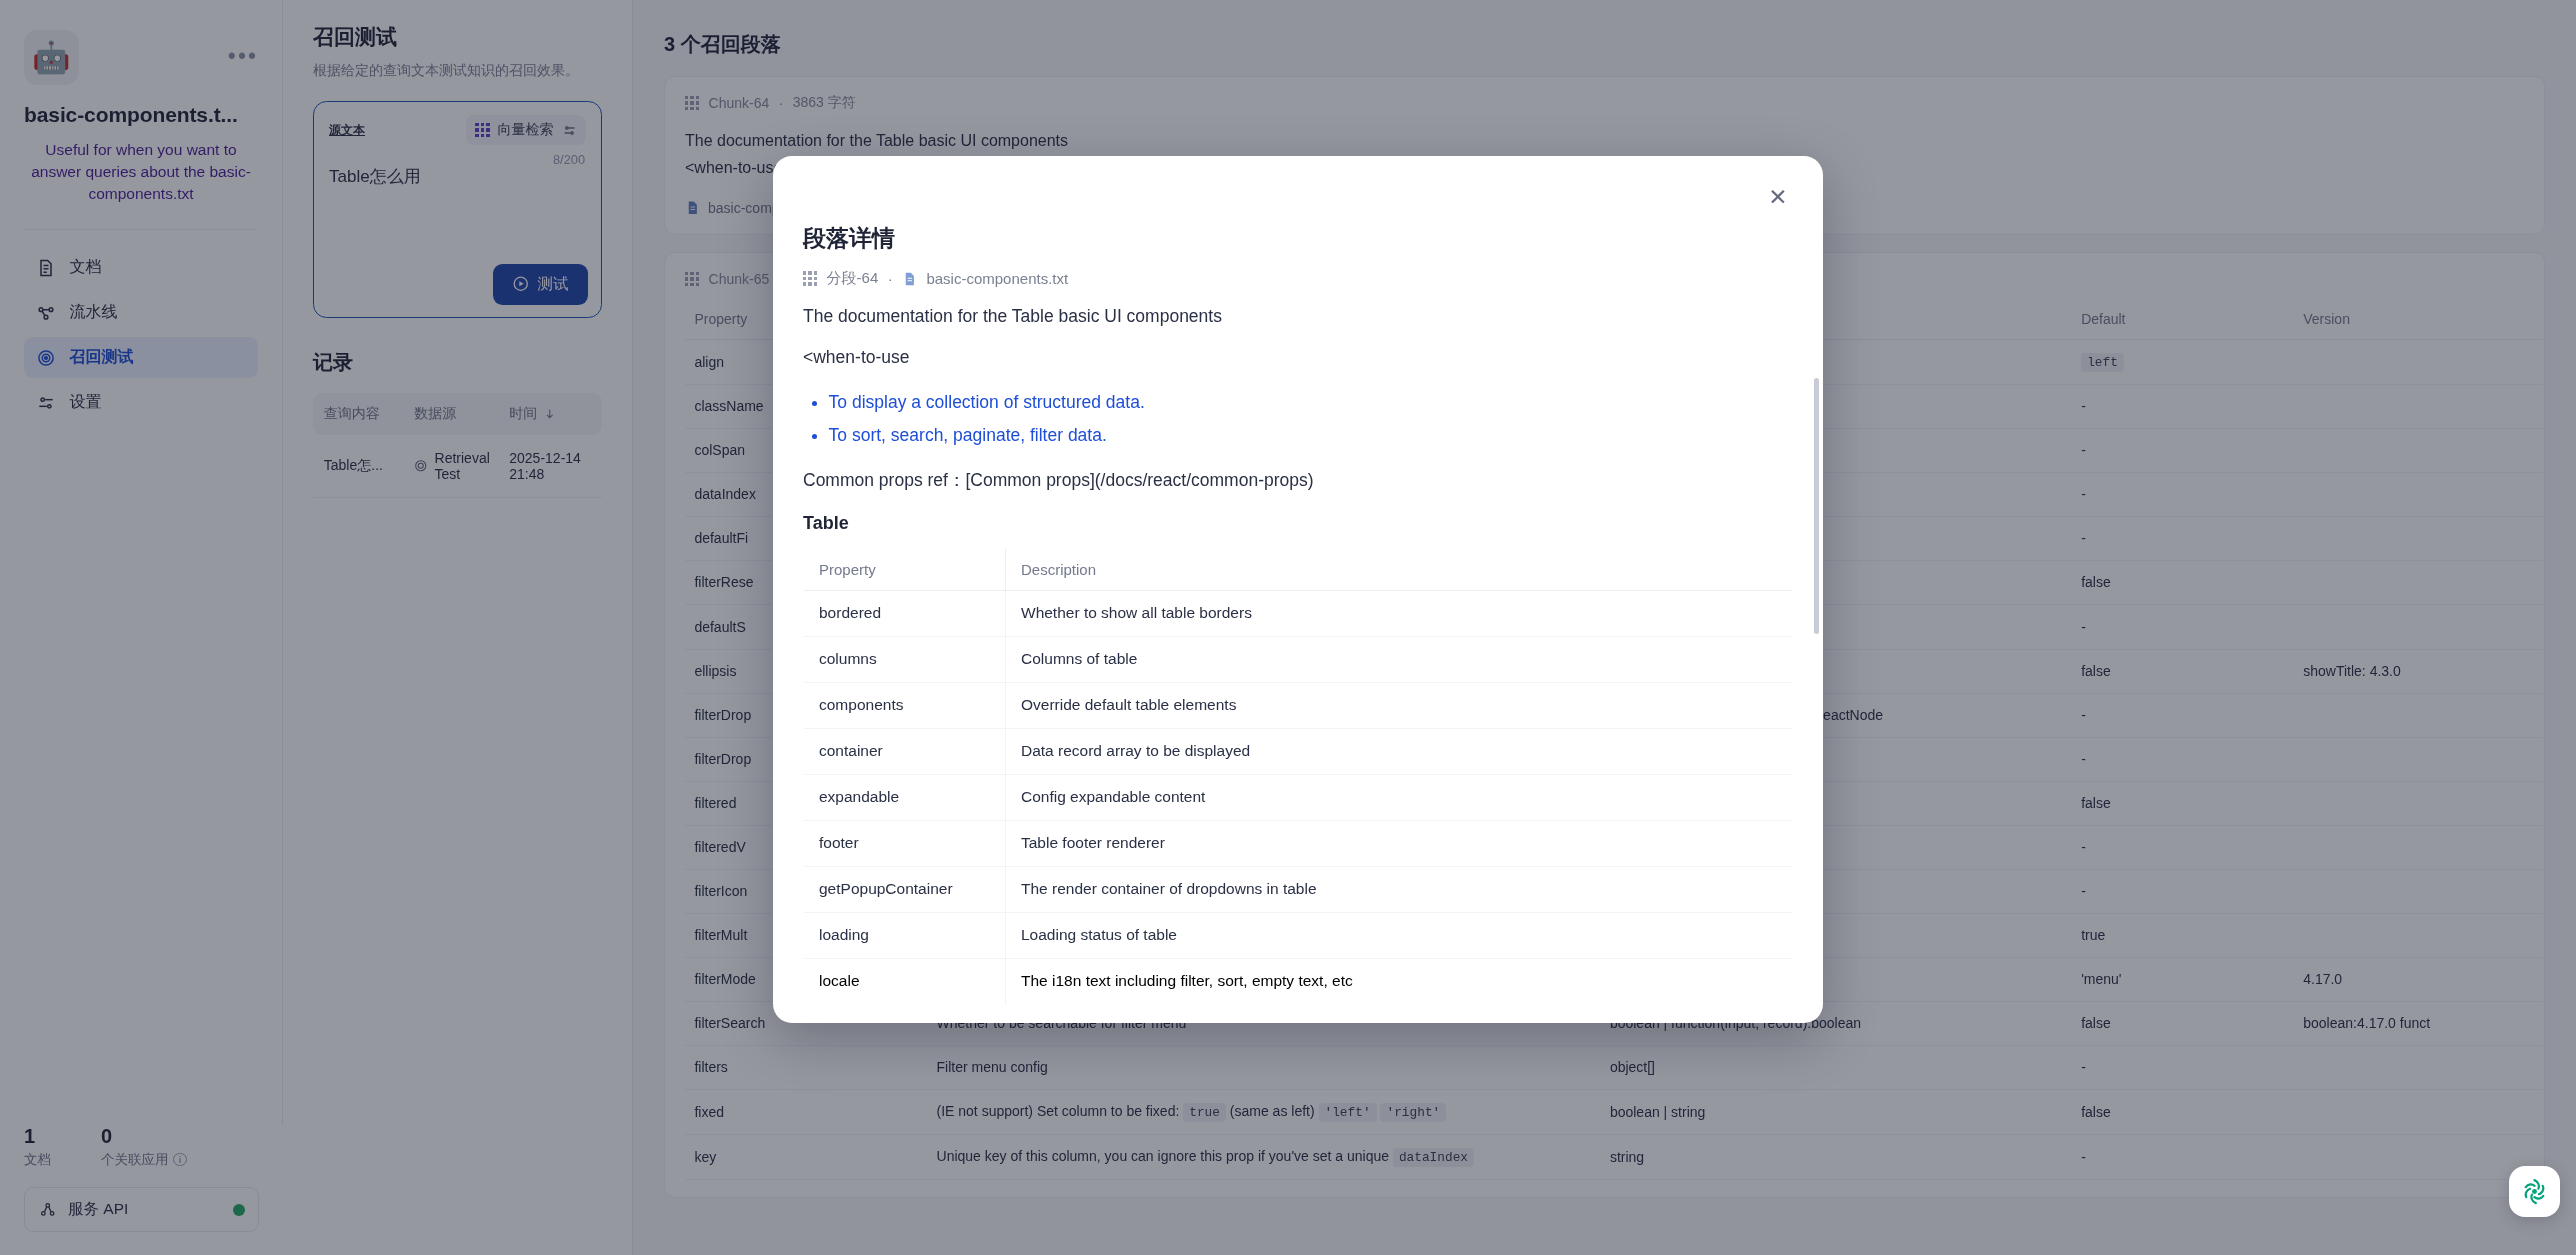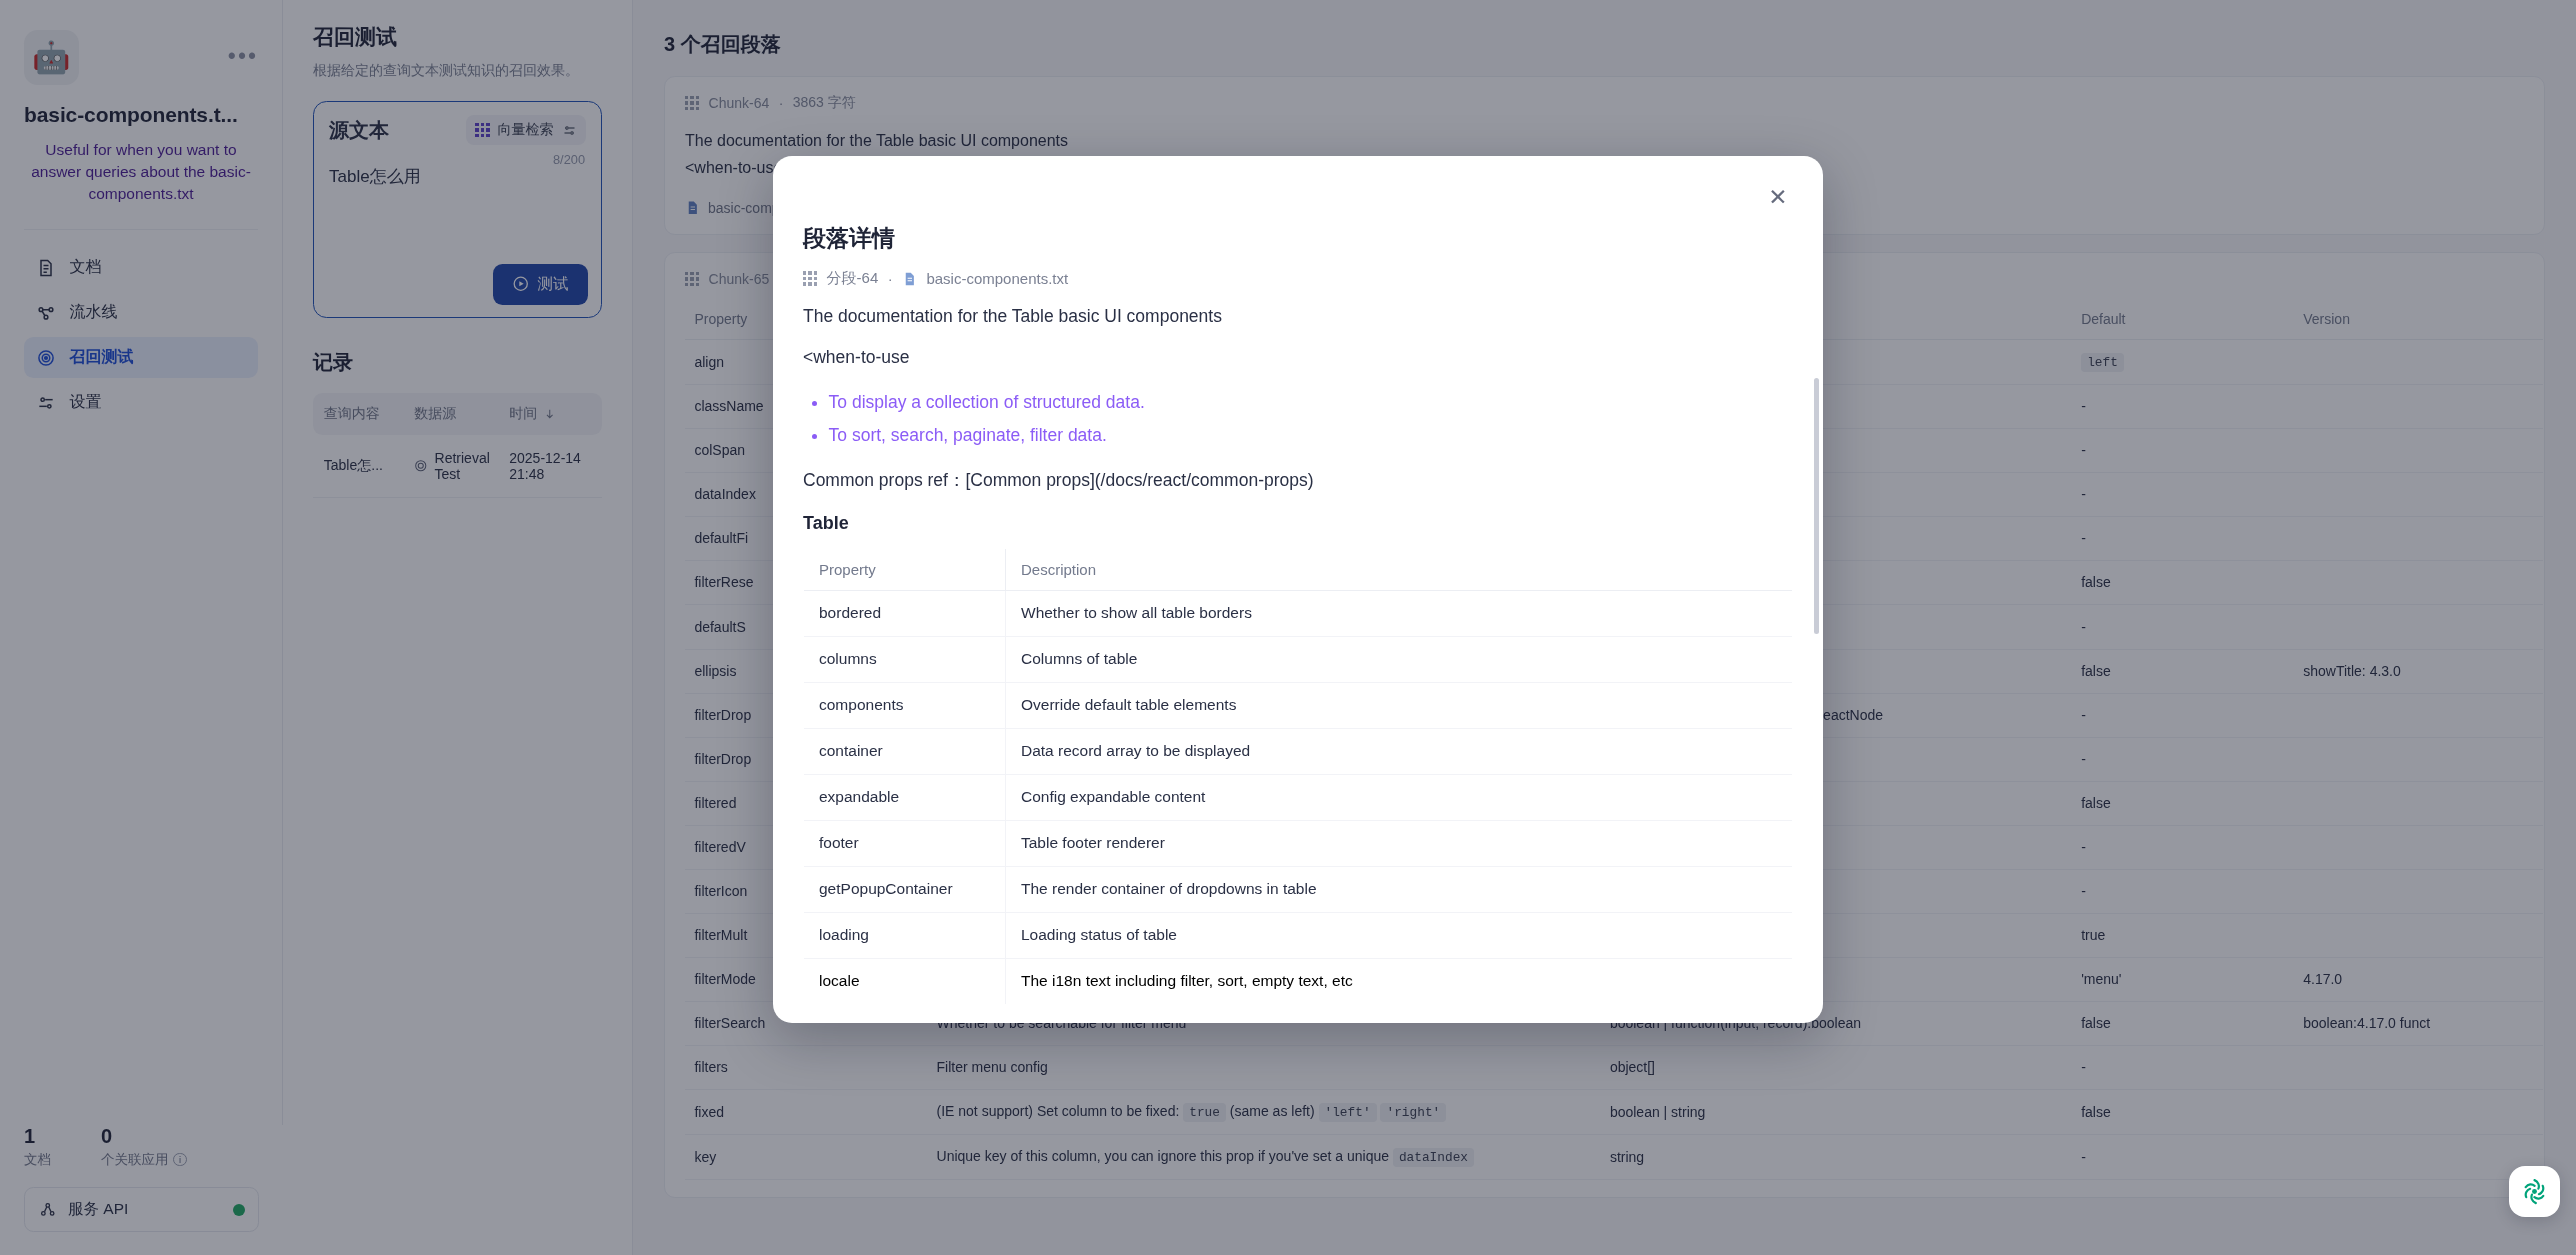--- a/index.html
+++ b/index.html
@@ -80,21 +80,21 @@
   }
   .rc-title { font-size: 21px; font-weight: 700; color: #1f2437; }
   .rc-sub { margin-top: 9.4px; font-size: 14px; line-height: 1.45; color: #7b8193; }
 
   .src-box {
     margin-top: 20px; border: 1.3px solid #2053b8; border-radius: 13.5px;
     padding: 13.5px 15px 16px 15px; height: 217px; position: relative;
     background: #fff;
   }
   .src-row { display: flex; align-items: center; justify-content: space-between; }
-  .src-label { font-size: 20px; font-weight: 600; color: #2a3045; }
+  .src-label { font-size: 12px; font-weight: 600; color: #2a3045; text-decoration: underline; }
   .vec-badge {
     display: flex; align-items: center; gap: 8px;
     background: #f2f3f7; border-radius: 8px; padding: 6px 9.4px;
     font-size: 14px; color: #3c4254; cursor: pointer;
   }
   .grid-ico { display: grid; grid-template-columns: repeat(3, 3.4px); gap: 2px; }
   .grid-ico i { width: 3.4px; height: 3.4px; background: #5b41c8; display: block; }
   .src-count { position: absolute; right: 16px; top: 50px; font-size: 12.8px; color: #9298aa; }
   .src-text { margin-top: 20px; font-size: 17px; color: #2a3045; }
   .test-btn {
@@ -166,21 +166,21 @@
     overflow: hidden;
   }
   .m-head { padding: 27px 30px 0 30px; display: flex; align-items: flex-start; justify-content: space-between; }
   .m-title { font-size: 23px; font-weight: 700; color: #1f2437; margin-top: 40px; }
   .m-close { font-size: 23px; color: #656b7d; line-height: 1; cursor: pointer; padding: 2.7px 5.4px; }
   .m-body { padding: 15px 30px 0 30px; height: 808px; overflow: hidden; }
   .m-meta { display: flex; align-items: center; gap: 9.4px; font-size: 15px; color: #7b8193; }
   .m-meta .file-ico { width: 13.5px; height: 16px; }
   .m-p { margin-top: 15px; font-size: 17.5px; color: #2a3045; line-height: 1.5; }
   .m-ul { margin: 15px 0 0 25.6px; }
-  .m-ul li { font-size: 17.5px; color: #8b5cf6; line-height: 1.9; }
+  .m-ul li { font-size: 17.5px; color: #1d4ed8; line-height: 1.9; }
   .m-h3 { margin-top: 20px; font-size: 18px; font-weight: 700; color: #1f2437; }
   .m-table {
     margin-top: 13.5px; width: 100%; border-collapse: collapse; font-size: 15.5px;
     border: 0.7px solid #eceef3; border-radius: 9.4px; overflow: hidden;
   }
   .m-table th {
     text-align: left; font-weight: 400; color: #737a8d; font-size: 15px;
     padding: 12px 15px; border-bottom: 0.7px solid #eceef3;
   }
   .m-table td { padding: 13.5px 15px; color: #2a3045; border-bottom: 0.7px solid #f2f3f7; }

